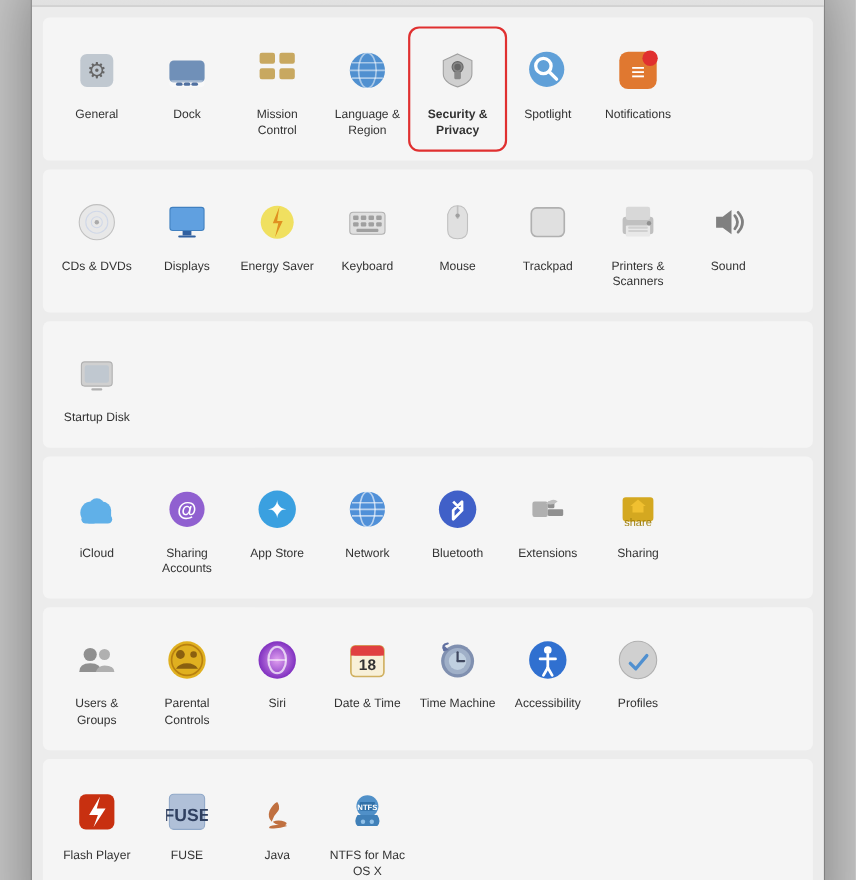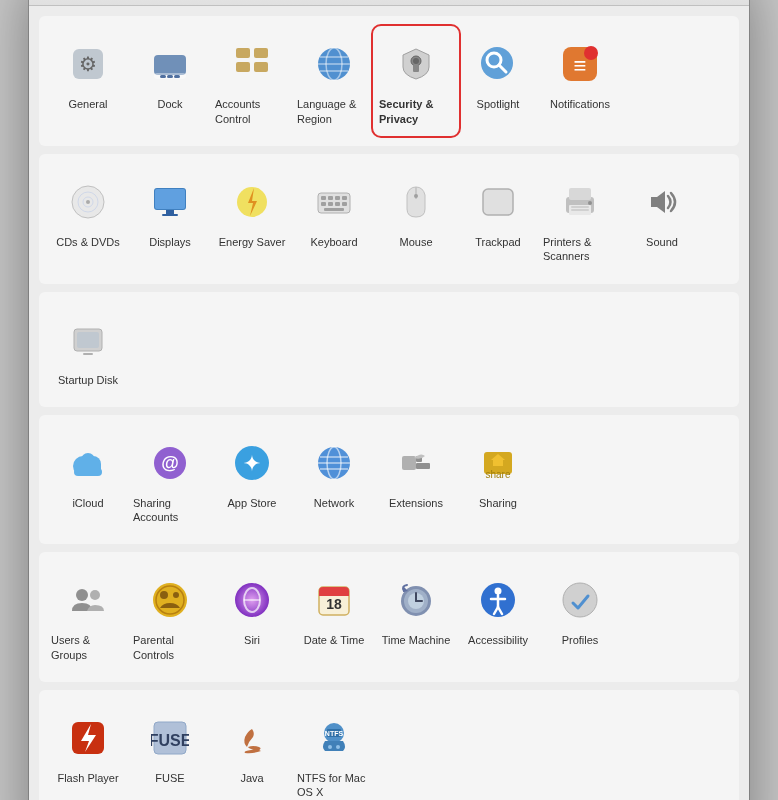--- a/index.html
+++ b/index.html
@@ -63,21 +63,21 @@
       display: flex;
       align-items: center;
       justify-content: center;
       border-radius: 12px;
       margin-bottom: 5px;
       font-size: 28px;
     }
     .icon-label {
       font-size: 11px;
       color: #333;
-      text-align: left;
+      text-align: center;
       line-height: 1.3;
       max-width: 74px;
     }
   </style>
 </head>
 <body>
 
 <div class="window">
 
   <div class="titlebar">
@@ -115,21 +115,21 @@
           </div>
           <div class="icon-item">
             <div class="icon-img">
               <svg width="38" height="38" viewBox="0 0 38 38">
                 <rect x="3" y="3" width="14" height="10" rx="2" fill="#c8a860"></rect>
                 <rect x="21" y="3" width="14" height="10" rx="2" fill="#c8a860"></rect>
                 <rect x="3" y="17" width="14" height="10" rx="2" fill="#c8a860"></rect>
                 <rect x="21" y="17" width="14" height="10" rx="2" fill="#c8a860"></rect>
               </svg>
             </div>
-            <span class="icon-label">Accounts
+            <span class="icon-label">Mission
 Control</span>
           </div>
           <div class="icon-item">
             <div class="icon-img">
               <svg width="38" height="38" viewBox="0 0 38 38">
                 <circle cx="19" cy="19" r="16" fill="#5090d0"></circle>
                 <ellipse cx="19" cy="19" rx="8" ry="16" fill="none" stroke="rgba(255,255,255,0.5)" stroke-width="1.5"></ellipse>
                 <line x1="3" y1="19" x2="35" y2="19" stroke="rgba(255,255,255,0.5)" stroke-width="1.5"></line>
                 <line x1="5" y1="12" x2="33" y2="12" stroke="rgba(255,255,255,0.5)" stroke-width="1.5"></line>
                 <line x1="5" y1="26" x2="33" y2="26" stroke="rgba(255,255,255,0.5)" stroke-width="1.5"></line>
@@ -323,20 +323,29 @@
                 <line x1="3" y1="19" x2="35" y2="19" stroke="rgba(255,255,255,0.6)" stroke-width="1.5"></line>
                 <line x1="5" y1="13" x2="33" y2="13" stroke="rgba(255,255,255,0.6)" stroke-width="1.5"></line>
                 <line x1="5" y1="25" x2="33" y2="25" stroke="rgba(255,255,255,0.6)" stroke-width="1.5"></line>
               </svg>
             </div>
             <span class="icon-label">Network</span>
           </div>
           <div class="icon-item">
             <div class="icon-img">
               <svg width="38" height="38" viewBox="0 0 38 38">
+                <circle cx="19" cy="19" r="17" fill="#4060c8"></circle>
+                <path d="M15 12 L23 20 L15 28 L15 20 L23 12 L23 20" fill="none" stroke="white" stroke-width="2.5" stroke-linejoin="round"></path>
+              </svg>
+            </div>
+            <span class="icon-label">Bluetooth</span>
+          </div>
+          <div class="icon-item">
+            <div class="icon-img">
+              <svg width="38" height="38" viewBox="0 0 38 38">
                 <rect x="5" y="12" width="14" height="14" rx="2" fill="#b0b0b0"></rect>
                 <rect x="19" y="12" width="6" height="6" rx="1" fill="#909090"></rect>
                 <rect x="19" y="19" width="14" height="6" rx="1" fill="#909090"></rect>
                 <path d="M17 14 Q24 8 28 12 Q24 16 17 14 Z" fill="#c0c0c0"></path>
               </svg>
             </div>
             <span class="icon-label">Extensions</span>
           </div>
           <div class="icon-item">
             <div class="icon-img">

